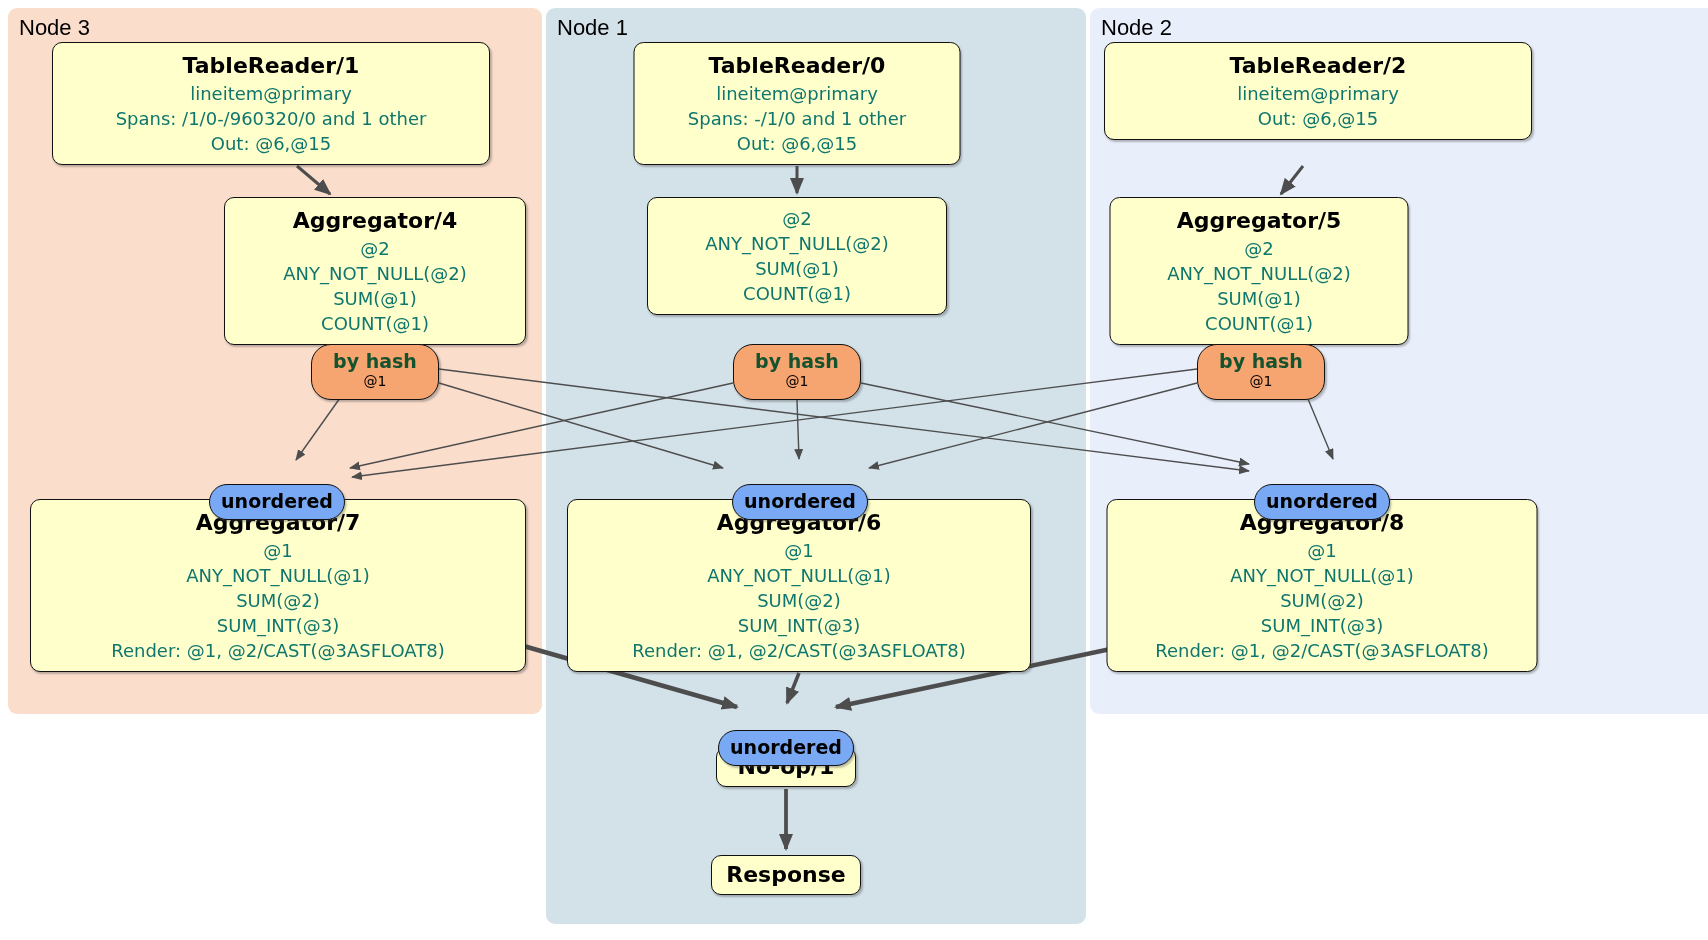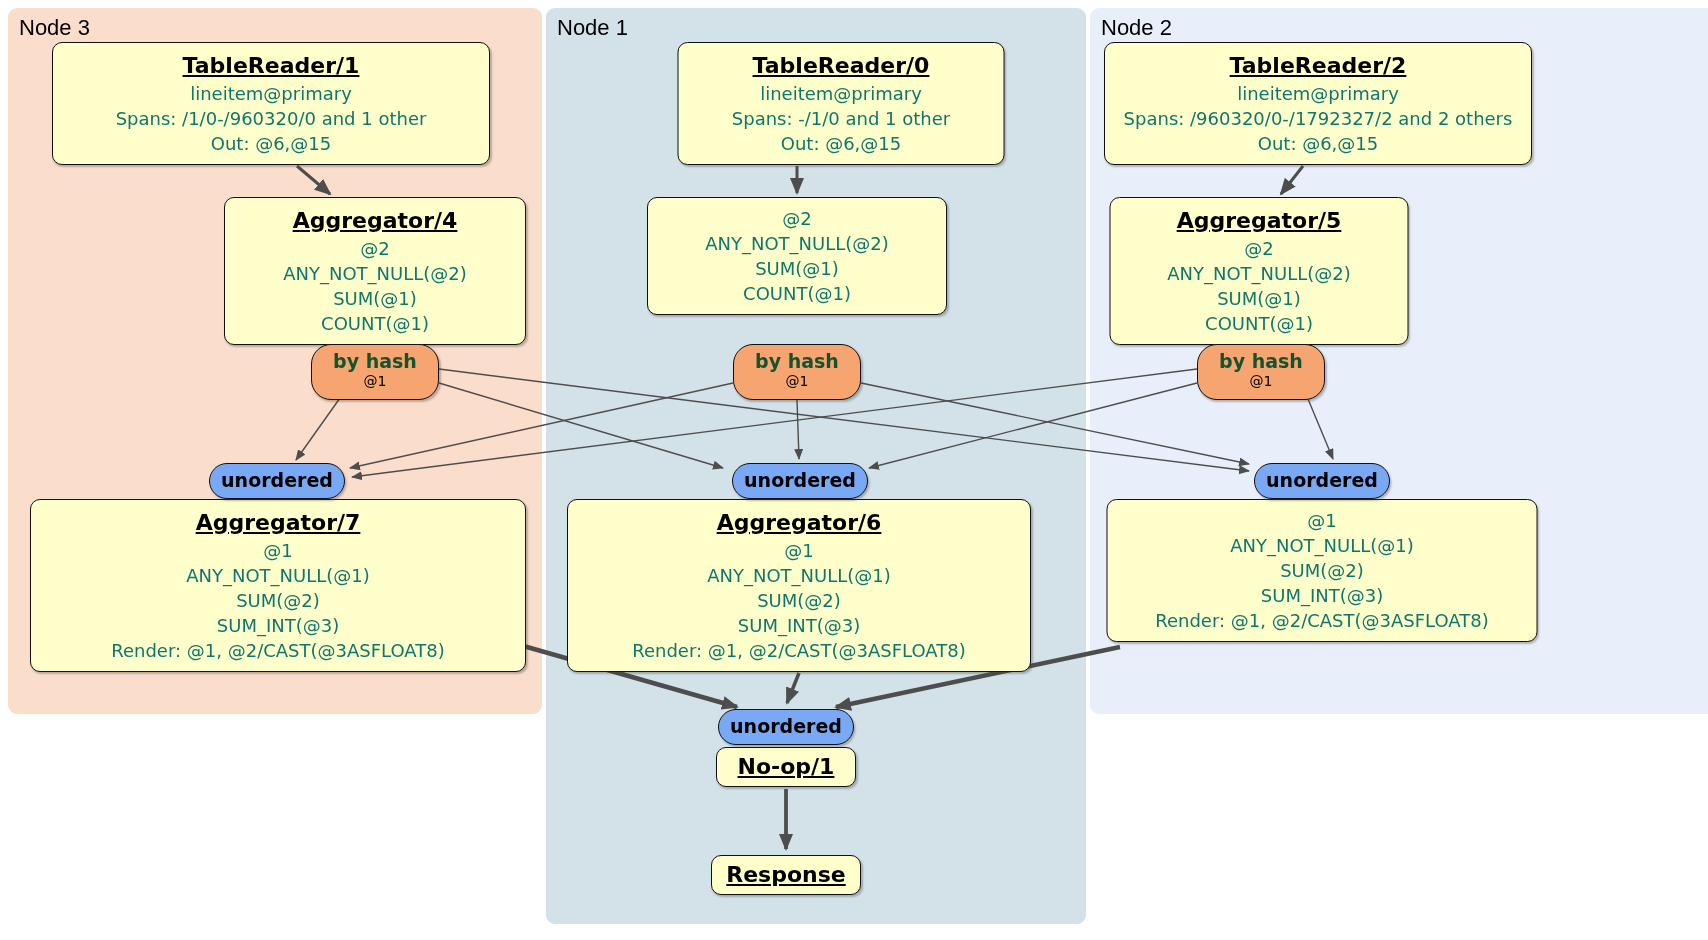--- a/index.html
+++ b/index.html
@@ -15,36 +15,37 @@
     position:absolute;left:11px;top:7px;font-size:22px;color:#000;
     font-family:"Liberation Sans",sans-serif;
   }
   #edges{position:absolute;left:0;top:0;z-index:2;}
   .pbox{
     position:absolute;transform:translateX(-50%);z-index:3;
     background:#ffffcc;border:1.6px solid #111;border-radius:10px;
     padding:8px 12px;text-align:center;white-space:nowrap;
     box-shadow:1.5px 2px 2px rgba(70,70,70,0.35);
   }
-  .pbox .title{font-size:22px;font-weight:bold;line-height:30px;color:#000;text-decoration:underline;}
+  .pbox .title{font-size:22px;font-weight:bold;line-height:30px;color:#000;}
   .pbox .line{font-size:18px;line-height:25px;color:#0f766e;}
   .router{
     position:absolute;transform:translateX(-50%);z-index:4;
     width:128px;height:56px;background:#f6a470;border:1.6px solid #111;
     border-radius:20px;text-align:center;box-sizing:border-box;padding-top:4px;
     box-shadow:1.5px 2px 2px rgba(70,70,70,0.35);
   }
   .router .rlabel{font-size:19px;font-weight:bold;line-height:24px;color:#14532d;}
   .router .rdetail{font-size:14px;line-height:17px;color:#000;}
   .stream{
     position:absolute;transform:translateX(-50%);z-index:4;
     width:136px;height:36px;background:#79a9f5;border:1.6px solid #111;
     border-radius:18px;text-align:center;box-sizing:border-box;
     font-size:19px;font-weight:bold;line-height:32px;color:#000;
     box-shadow:1.5px 2px 2px rgba(70,70,70,0.35);
+    margin-top:21px;
   }
 </style>
 </head>
 <body>
 
 <div id="canvas">
 
   <div class="region region-node3">
     <div class="region-label">Node 3</div>
   </div>
@@ -106,21 +107,21 @@
   <div class="stream" style="left:277px;top:463px;">unordered</div>
   <div class="pbox" style="left:278px;top:499px;min-width:470px;">
     <div class="title">Aggregator/7</div>
     <div class="line">@1</div>
     <div class="line">ANY_NOT_NULL(@1)</div>
     <div class="line">SUM(@2)</div>
     <div class="line">SUM_INT(@3)</div>
     <div class="line">Render: @1, @2/CAST(@3ASFLOAT8)</div>
   </div>
 
-  <div class="pbox" style="left:797px;top:42px;min-width:301px;margin-left:44px;">
+  <div class="pbox" style="left:797px;top:42px;min-width:301px;">
     <div class="title">TableReader/0</div>
     <div class="line">lineitem@primary</div>
     <div class="line">Spans: -/1/0 and 1 other</div>
     <div class="line">Out: @6,@15</div>
   </div>
   <div class="pbox" style="left:797px;top:197px;min-width:274px;">
     <div class="line">@2</div>
     <div class="line">ANY_NOT_NULL(@2)</div>
     <div class="line">SUM(@1)</div>
     <div class="line">COUNT(@1)</div>
@@ -135,36 +136,36 @@
     <div class="line">@1</div>
     <div class="line">ANY_NOT_NULL(@1)</div>
     <div class="line">SUM(@2)</div>
     <div class="line">SUM_INT(@3)</div>
     <div class="line">Render: @1, @2/CAST(@3ASFLOAT8)</div>
   </div>
 
   <div class="pbox" style="left:1318px;top:42px;min-width:402px;">
     <div class="title">TableReader/2</div>
     <div class="line">lineitem@primary</div>
-    <div class="line">Spans: /960320/0-/1792327/2 and 2 others</div>
     <div class="line">Out: @6,@15</div>
   </div>
   <div class="pbox" style="left:1259px;top:197px;min-width:273px;">
     <div class="title">Aggregator/5</div>
     <div class="line">@2</div>
     <div class="line">ANY_NOT_NULL(@2)</div>
     <div class="line">SUM(@1)</div>
     <div class="line">COUNT(@1)</div>
   </div>
   <div class="router" style="left:1261px;top:344px;">
     <div class="rlabel">by hash</div>
     <div class="rdetail">@1</div>
   </div>
   <div class="stream" style="left:1322px;top:463px;">unordered</div>
   <div class="pbox" style="left:1322px;top:499px;min-width:405px;">
+    <div class="title">Aggregator/8</div>
     <div class="line">@1</div>
     <div class="line">ANY_NOT_NULL(@1)</div>
     <div class="line">SUM(@2)</div>
     <div class="line">SUM_INT(@3)</div>
     <div class="line">Render: @1, @2/CAST(@3ASFLOAT8)</div>
   </div>
 
   <div class="stream" style="left:786px;top:709px;">unordered</div>
   <div class="pbox" style="left:786px;top:747px;min-width:110px;padding:4px 14px;">
     <div class="title">No-op/1</div>

